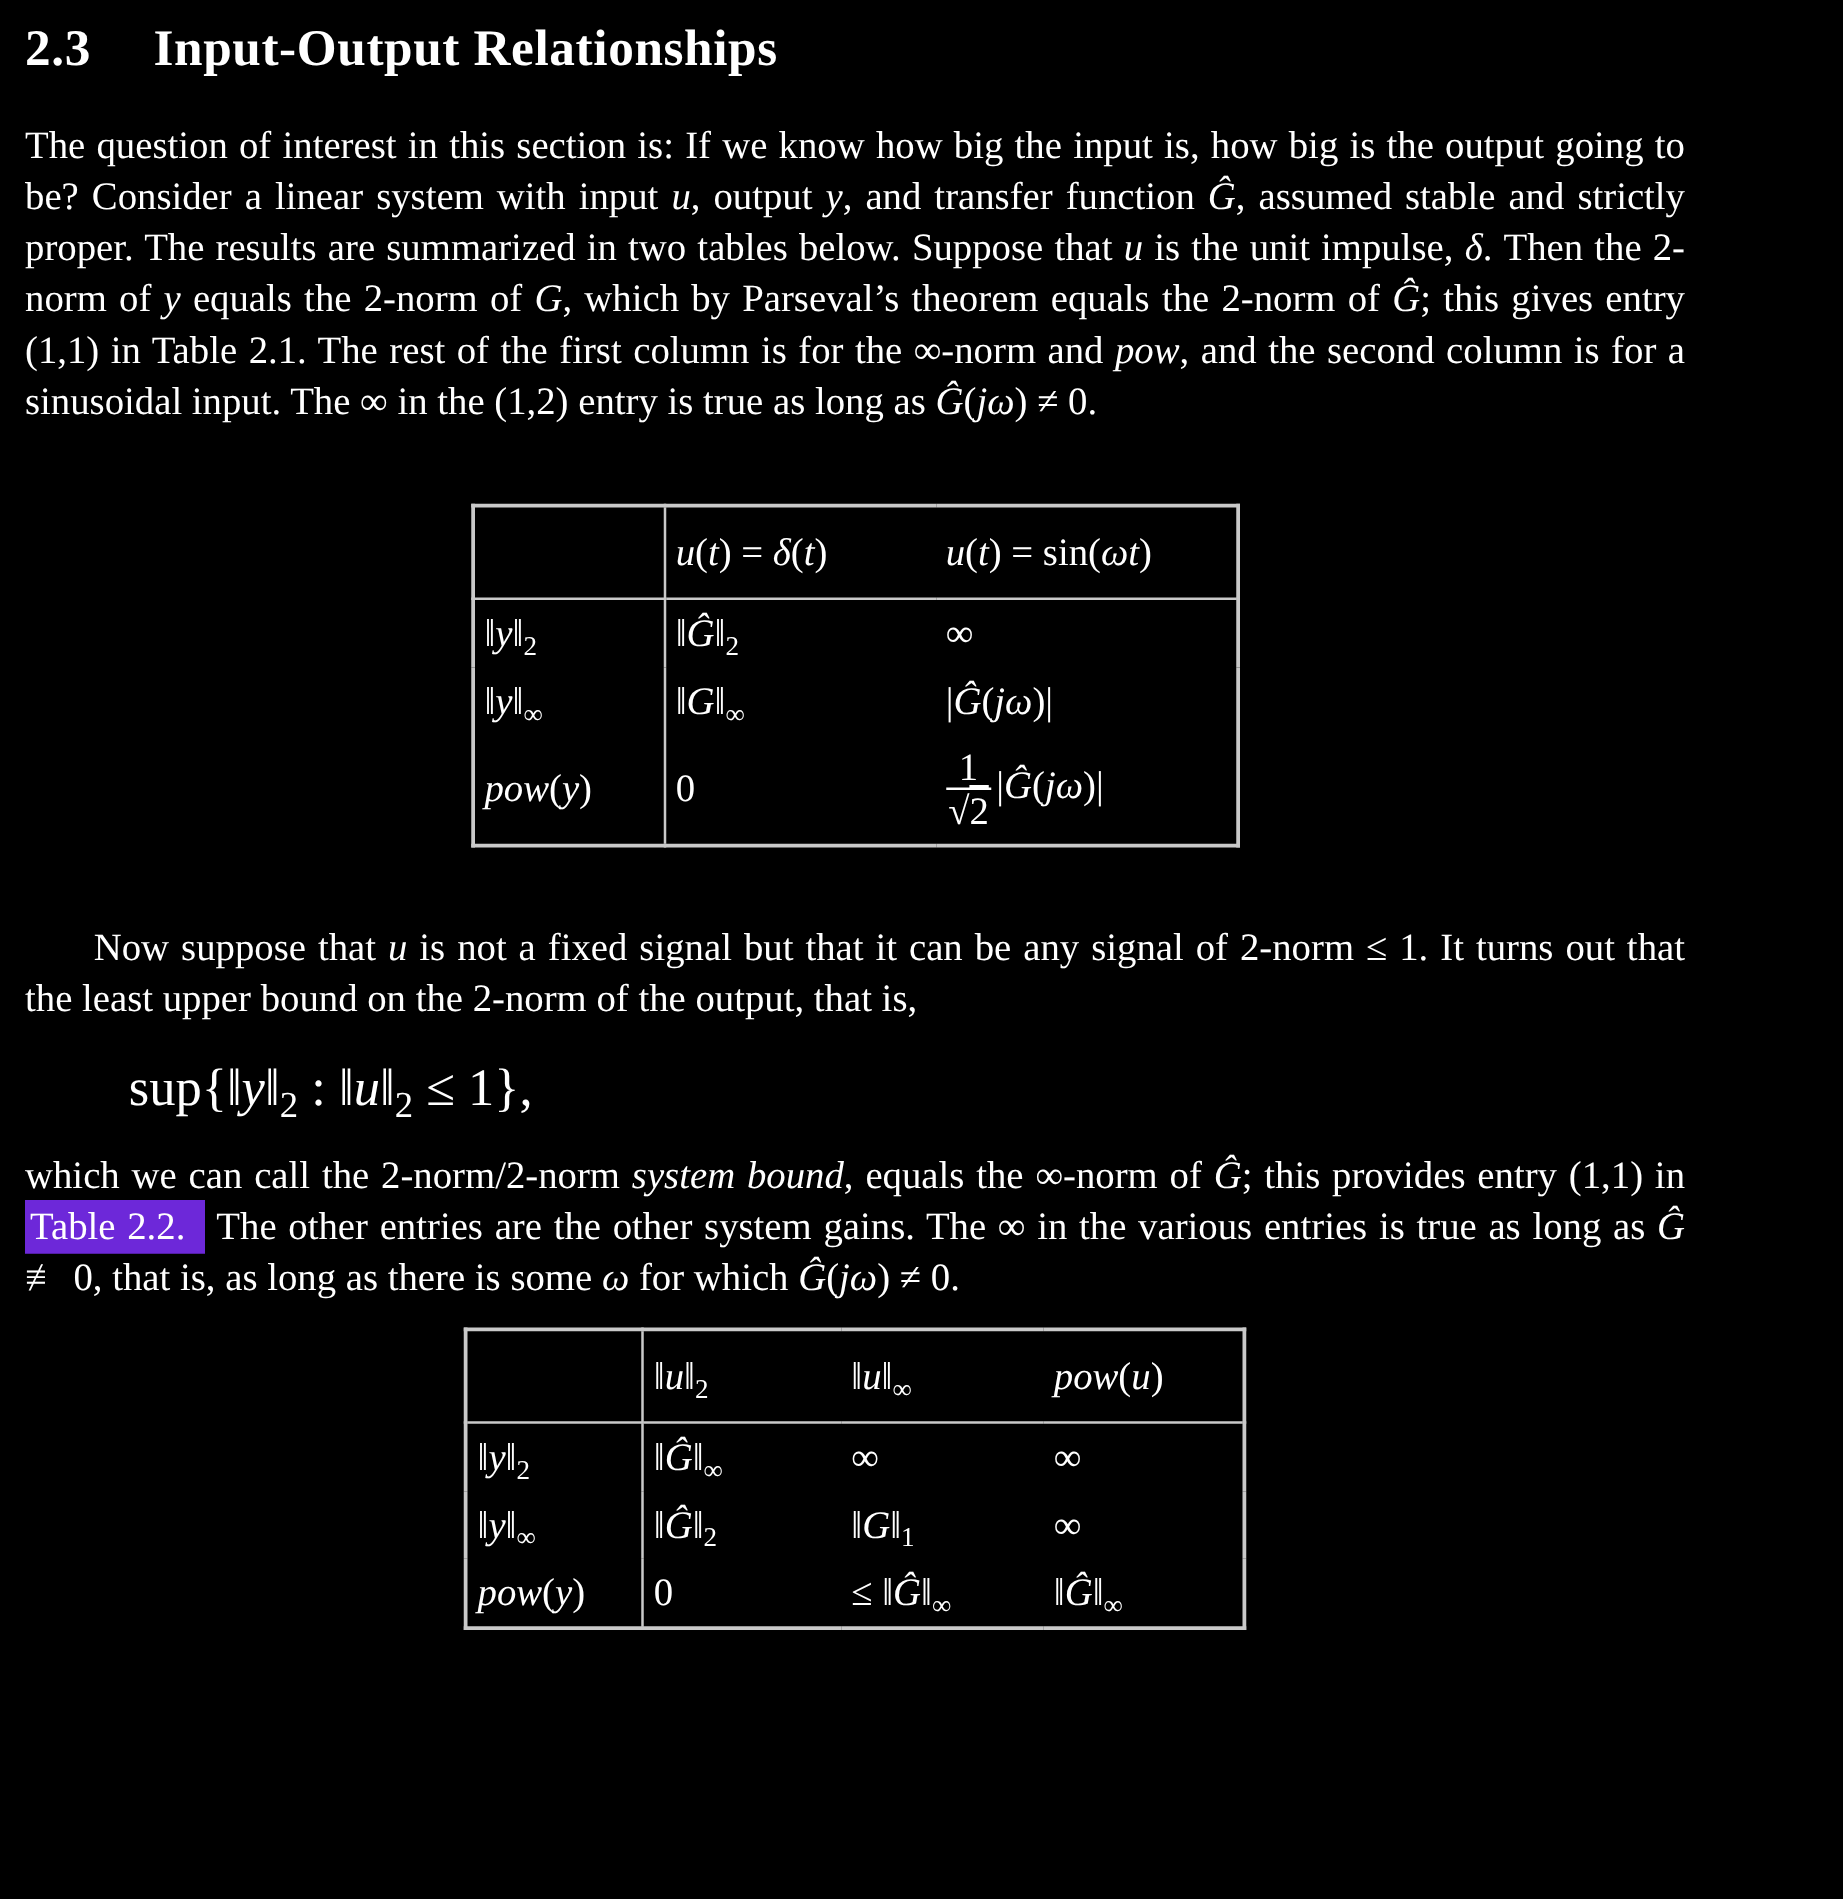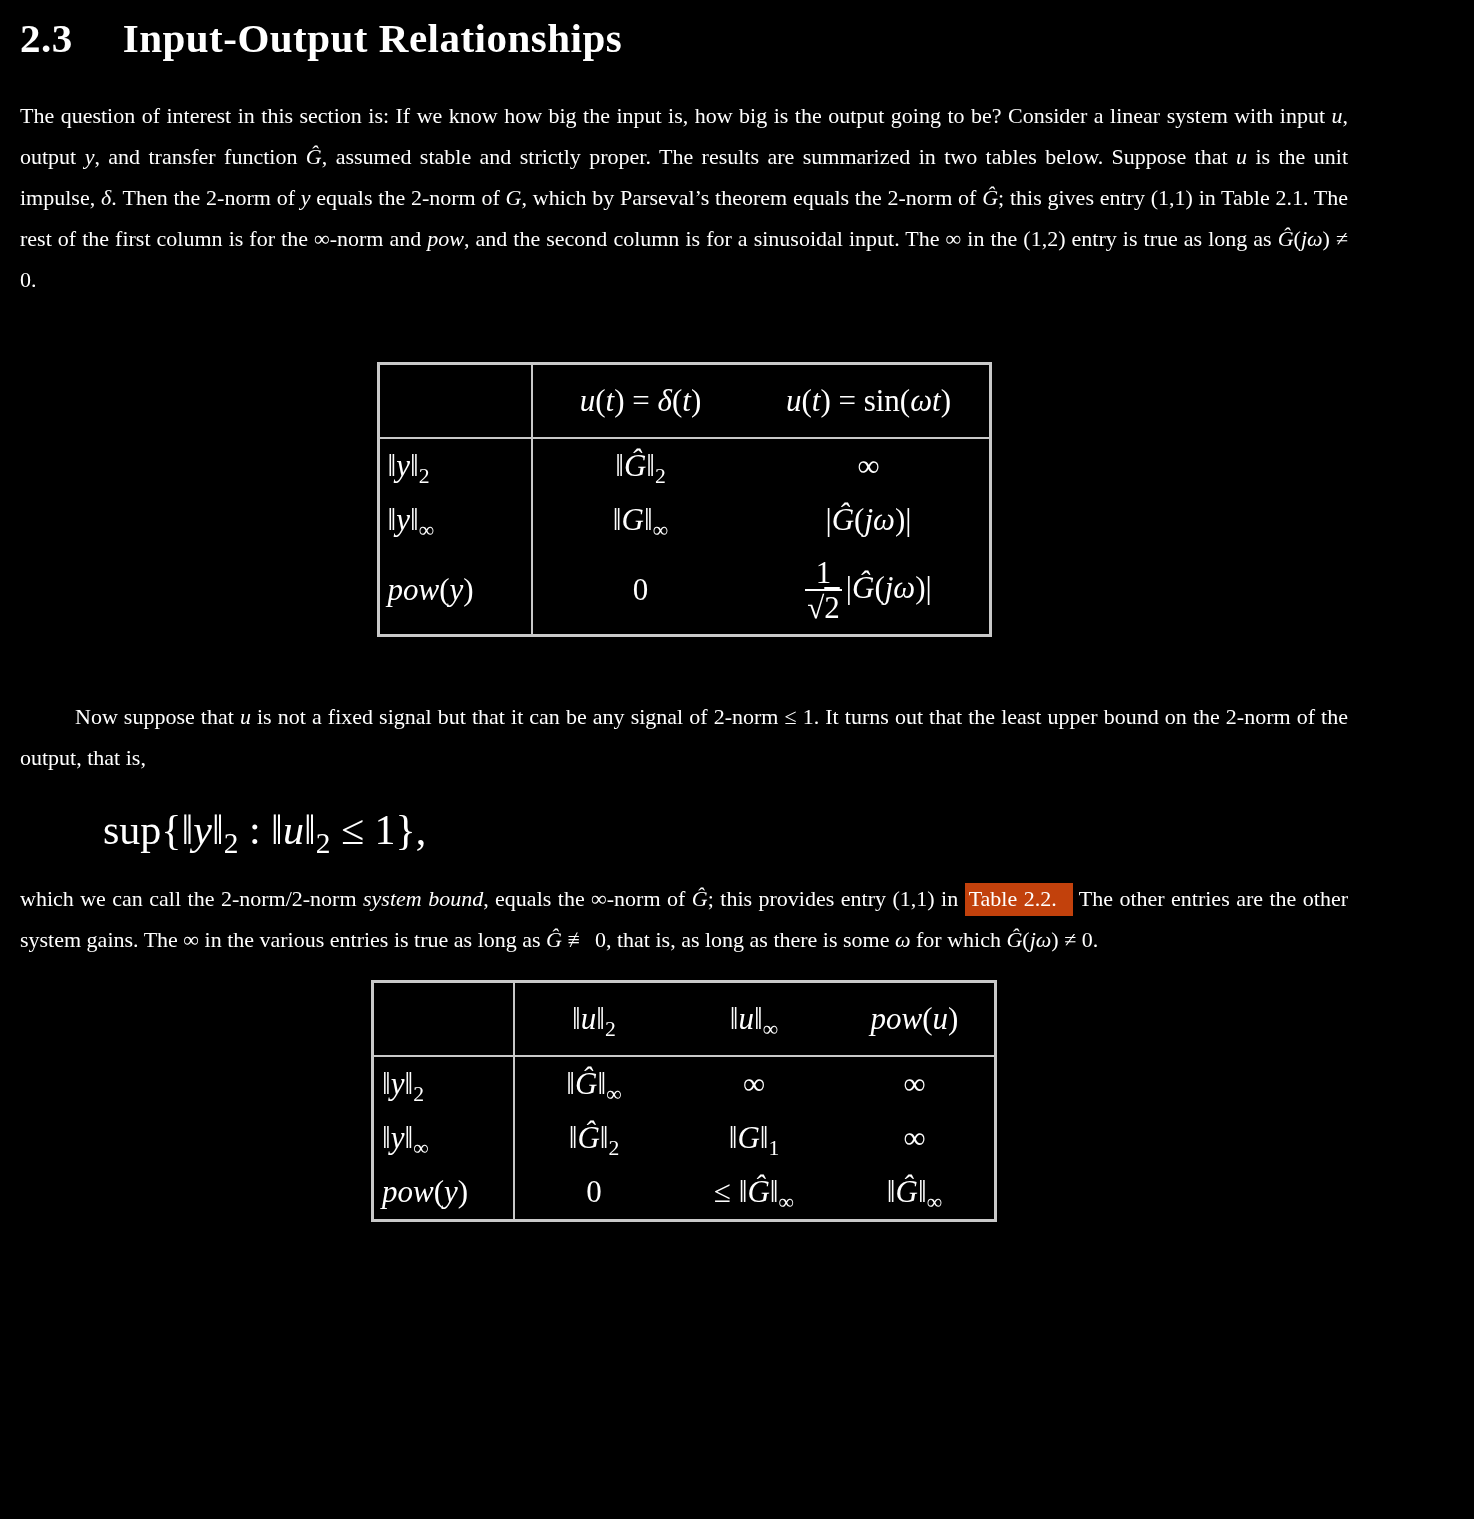--- a/index.html
+++ b/index.html
@@ -24,51 +24,51 @@
   .section-heading {
     margin: 0;
     font-size: 41px;
     font-weight: bold;
     letter-spacing: 0.5px;
   }
   .sec-num { margin-right: 50px; }
   
   .body-par {
     margin: 0;
-    font-size: 22px;
+    font-size: 31px;
     line-height: 41px;
     text-align: justify;
   }
   .p1 { margin-top: 33px; }
   .p2 { margin-top: 59px; text-indent: 55px; }
   .p3 { margin-top: 24px; }
   sub { font-size: 0.70em; line-height: 0; }
   .display-eq {
     margin: 28px 0 0 83px;
     font-size: 42px;
     line-height: 48px;
   }
   
   .hl {
-    background: #c2410c;
+    background: #6d28d9;
     padding: 3px 16px 5px 4px;
     margin-top: 20px;
   }
   
   .table-fig { margin: 62px 0 0 0; text-align: center; }
   .fig2 { margin-top: 20px; }
   .mtable {
     border-collapse: collapse;
     table-layout: fixed;
     margin: 0 auto;
     font-size: 31px;
     border: 3px solid #c9c9c9;
   }
   .mtable td {
-    text-align: center;
+    text-align: left;
     vertical-align: middle;
     white-space: nowrap;
     padding: 9px 8px;
   }
   .mtable tr.hrow td { border-bottom: 2px solid #c9c9c9; padding: 18px 8px; }
   .mtable td.rl {
     text-align: left;
     border-right: 2px solid #c9c9c9;
   }
   .t1 .c1 { width: 135px; }

